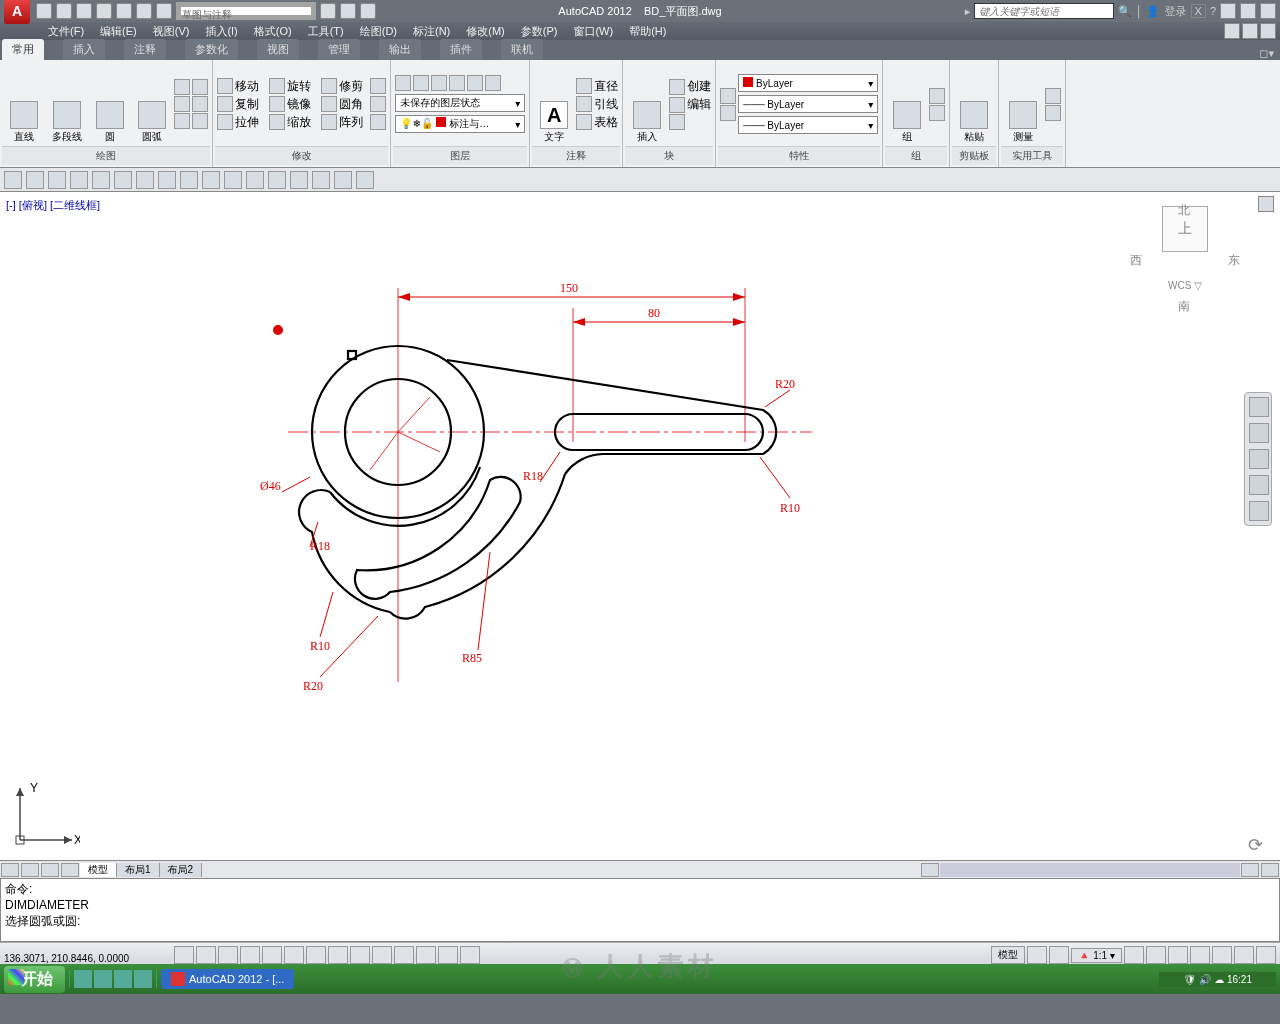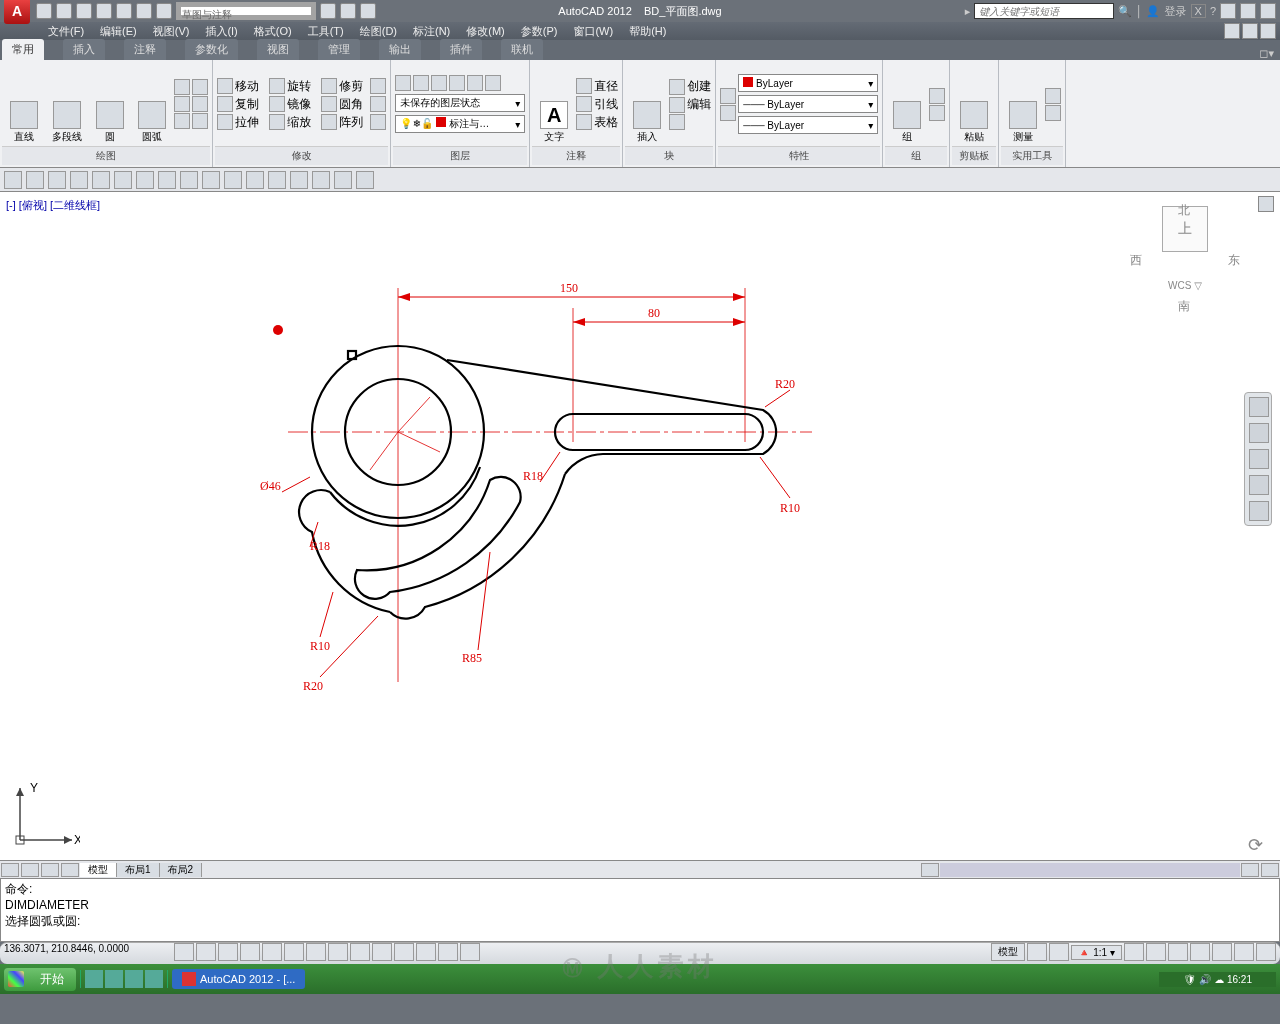--- a/index.html
+++ b/index.html
@@ -38,27 +38,27 @@
 .viewcube .vc-face { width:46px; height:46px; border:1px solid #aaa; margin:4px auto; display:flex; align-items:center; justify-content:center; font-size:14px; color:#888; background:#fafafa;}
 .viewcube .vc-dir { color:#888; font-size:12px; position:absolute;}
 .navbar { position:absolute; top:200px; right:8px; width:28px; background:rgba(220,224,229,0.85); border:1px solid #aaa; border-radius:4px; padding:4px; display:flex; flex-direction:column; gap:6px;}
 .navbar div { width:20px; height:20px; background:#cfd4da; border:1px solid #999;}
 .ucs { position:absolute; bottom:10px; left:10px; width:70px; height:70px;}
 .layout-tabs { height:18px; background:#E5E7EB; display:flex; align-items:center; border-top:1px solid #888;}
 .layout-btn { width:18px; height:14px; background:#D8DDE3; border:1px solid #999; margin:0 1px;}
 .layout-tab { padding:0 8px; font-size:10px; border-right:1px solid #999; background:#D8DDE3; cursor:pointer;}
 .layout-tab.active { background:#fff;}
 .cmd-window { height:64px; background:#fff; border:1px solid #888; font-family:"SimSun",monospace; font-size:12px; padding:2px 4px; line-height:16px;}
-.status-bar { height:22px; background:linear-gradient(#EDEFF2,#D5D9DE); display:flex; align-items:flex-start; padding:0 4px; font-size:10px; border-top:1px solid #aaa;border-radius:7px;}
+.status-bar { height:22px; background:linear-gradient(#EDEFF2,#D5D9DE); display:flex; align-items:flex-end; padding:0 4px; font-size:10px; border-top:1px solid #aaa;}
 .status-coords { width:170px;}
 .status-btns { display:flex; gap:2px;}
 .status-btn { width:20px; height:18px; background:#DFE3E8; border:1px solid #999;}
 .status-right { margin-left:auto; display:flex; gap:2px; align-items:center;}
 .taskbar { height:30px; background:linear-gradient(#3C8F3C,#2A6E2A); display:flex; align-items:center; padding:0 4px; gap:4px;}
-.start-btn { background:linear-gradient(#6FC36F,#3D9A3D); color:#fff; padding:3px 12px 3px 36px; border-radius:4px; font-size:12px; font-weight:normal; position:relative;}
+.start-btn { background:linear-gradient(#6FC36F,#3D9A3D); color:#fff; padding:3px 12px 3px 17px; border-radius:4px; font-size:16px; font-weight:bold; position:relative;}
 .start-btn::before { content:""; position:absolute; left:4px; top:3px; width:16px; height:16px; background:linear-gradient(45deg,#f44,#4f4,#44f,#ff4); border-radius:2px;}
 .task-item { background:#2F6BC4; color:#fff; padding:3px 10px; border-radius:3px; font-size:11px; display:flex; align-items:center; gap:4px;}
 .tray { margin-left:auto; background:#2A6E2A; padding:2px 24px; color:#fff; font-size:10px;}
 .drawing-svg { position:absolute; top:0; left:0;}
 .red-dim { stroke:#d00; fill:none; stroke-width:1;}
 .red-text { fill:#d00; font-size:12px; font-family:"SimSun";}
 .blk { stroke:#000; fill:none; stroke-width:2.2;}
 .thin { stroke:#d00; fill:none; stroke-width:0.8;}
 .watermark { position:absolute; bottom:40px; left:50%; transform:translateX(-50%); color:rgba(120,120,120,0.35); font-size:26px; font-weight:bold; letter-spacing:4px;}
 </style>

